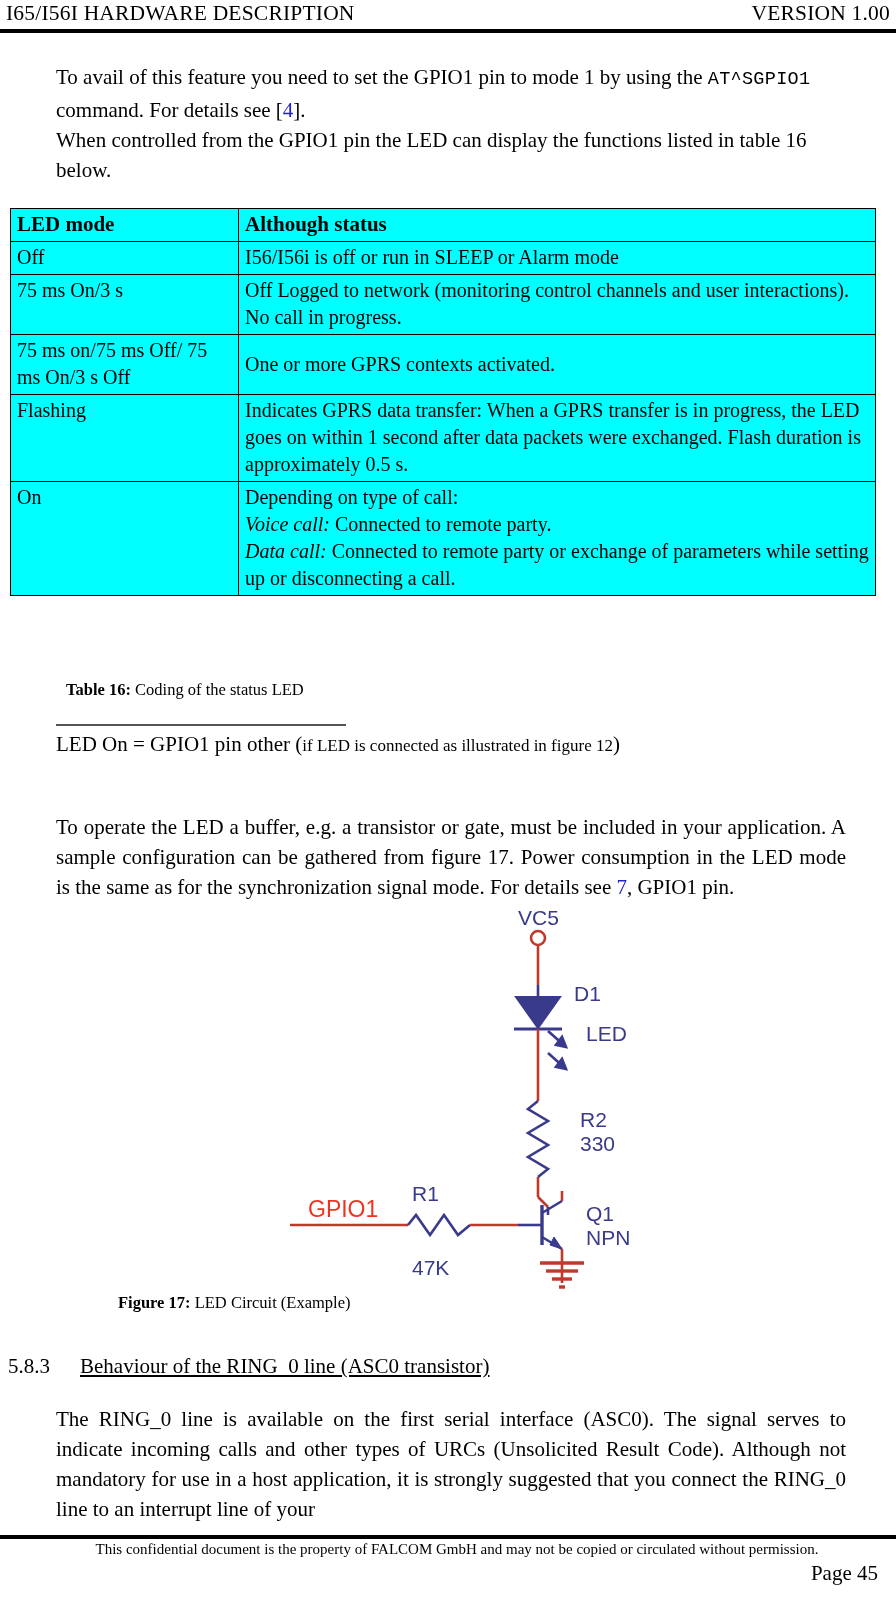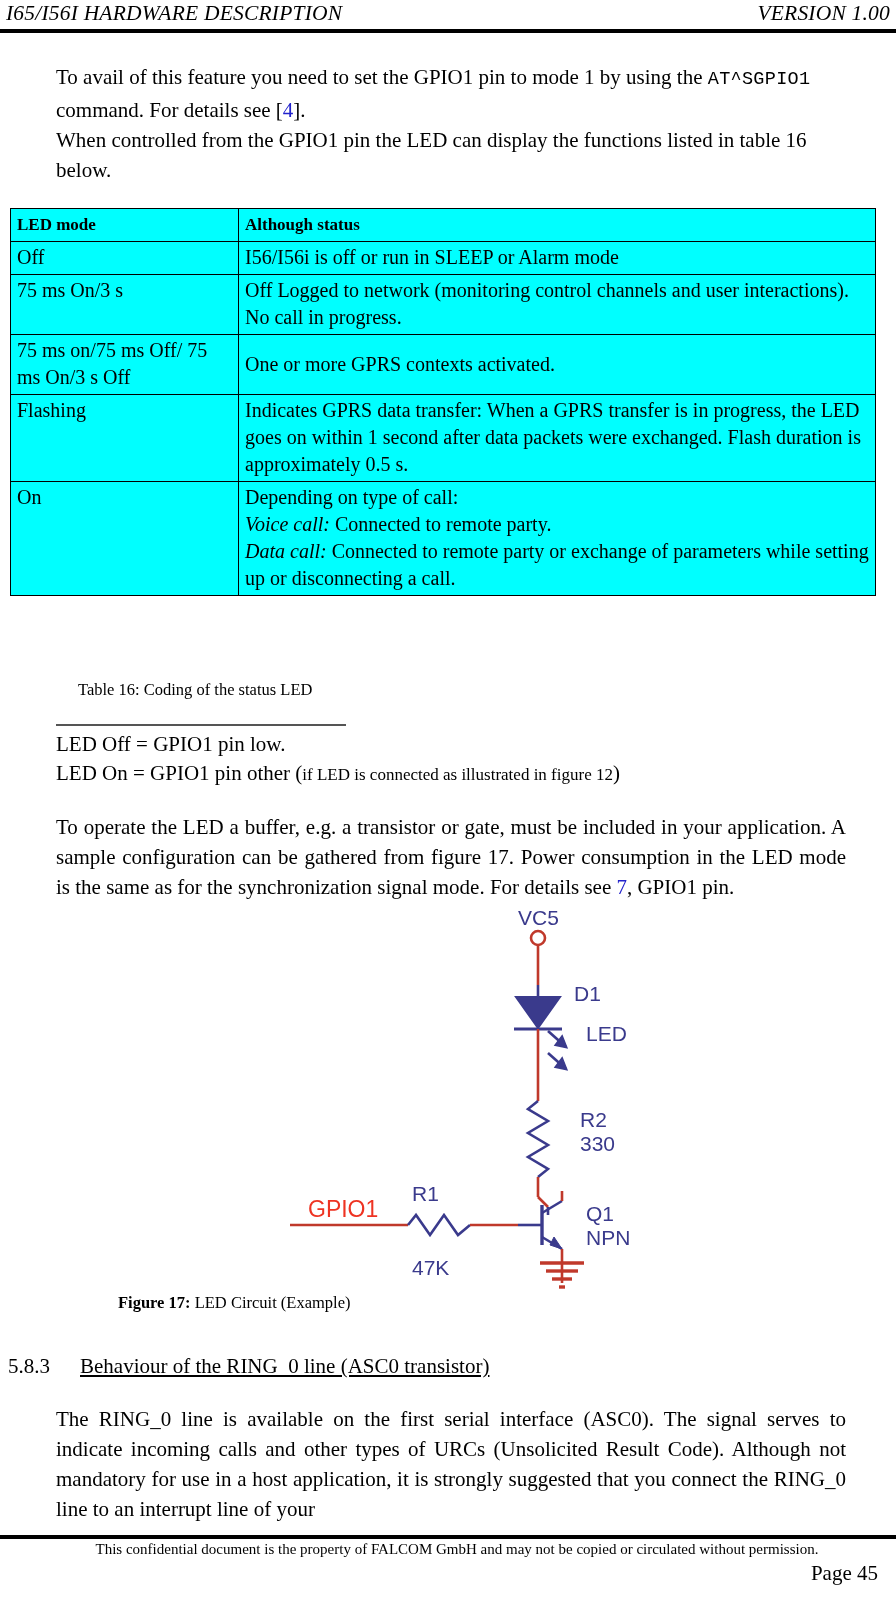--- a/index.html
+++ b/index.html
@@ -23,21 +23,20 @@
     width: 896px;
     height: 30px;
     display: flex;
     align-items: flex-start;
     justify-content: space-between;
     padding: 0 6px;
     box-sizing: border-box;
     font-size: 21.5px;
     line-height: 26px;
     letter-spacing: 0.2px;
-    font-style: italic;
   }
   .page-header .hdr-left { white-space: nowrap; }
   .page-header .hdr-right { white-space: nowrap; }
   .header-rule {
     position: absolute;
     left: 0; top: 29px;
     width: 896px;
     height: 4px;
     background: #000000;
   }
@@ -80,35 +79,35 @@
     background: #00ffff;
     vertical-align: top;
     padding: 2px 6px 3px 6px;
     font-size: 20px;
     line-height: 27px;
     text-align: left;
     font-weight: normal;
   }
   .led-table th {
     font-weight: bold;
-    font-size: 17px;
+    font-size: 21px;
   }
   .led-table td.mode-col, .led-table th.mode-col { width: 215px; }
   .led-table td.mid { vertical-align: middle; }
   .led-table i { font-style: italic; }
 
   
   .table-caption {
     position: absolute;
     left: 66px;
     top: 680px;
     font-size: 16.5px;
     line-height: 20px;
   }
-  .table-caption b { font-weight: normal; margin-left: 12px; }
+  .table-caption b { font-weight: bold; }
 
   
   .note-rule {
     position: absolute;
     left: 56px;
     top: 724px;
     width: 290px;
     height: 2px;
     background: #555555;
   }
@@ -243,21 +242,20 @@
         <div><i>Data call:</i><span> Connected to remote party or exchange of parameters while setting up or disconnecting a call.</span></div>
       </td>
     </tr>
   </tbody>
 </table>
 
 <div class="table-caption"><b>Table 16:</b><span> Coding of the status LED</span></div>
 
 <div class="note-rule"></div>
 <div class="led-note">
-  <div>LED Off = GPIO1 pin low.</div>
   <div><span>LED On = GPIO1 pin other (</span><span class="small">if LED is connected as illustrated in figure 12</span><span>)</span></div>
 </div>
 
 <div class="buffer-para">
   <p class="body"><span>To operate the LED a buffer, e.g. a transistor or gate, must be included in your application. A sample configuration can be gathered from figure 17. Power consumption in the LED mode is the same as for the synchronization signal mode. For details see </span><span class="xref">7</span><span>, GPIO1 pin.</span></p>
 </div>
 
 <div class="figure-wrap">
   <svg width="400" height="390" viewBox="0 0 400 390">
 

